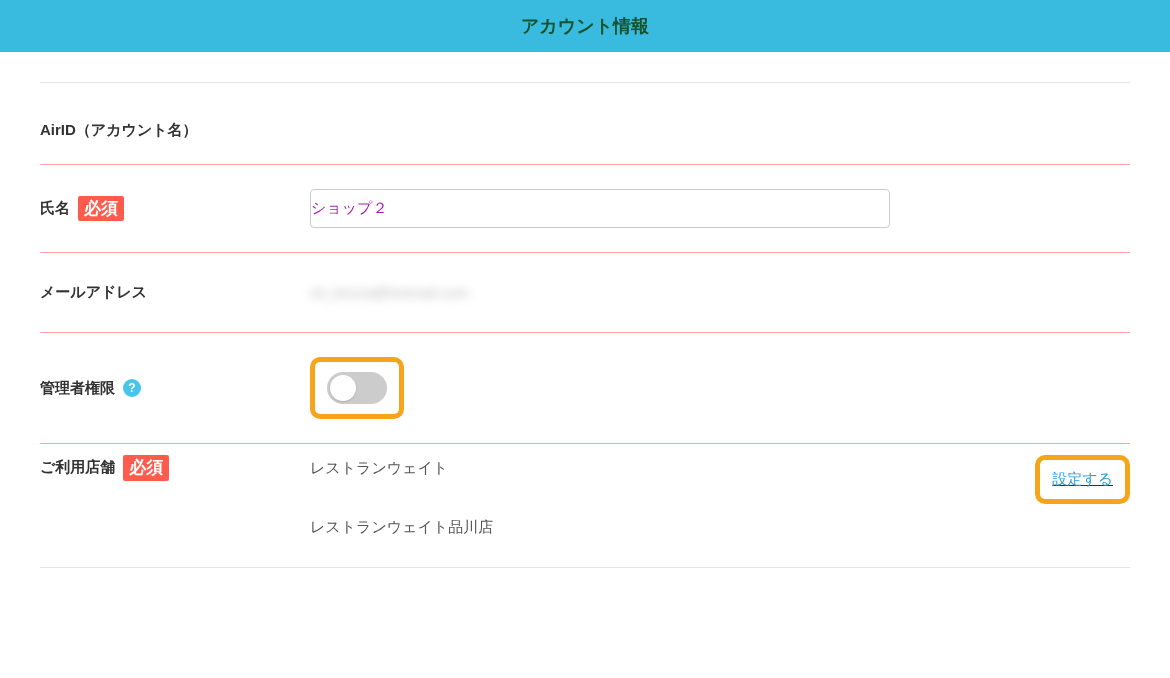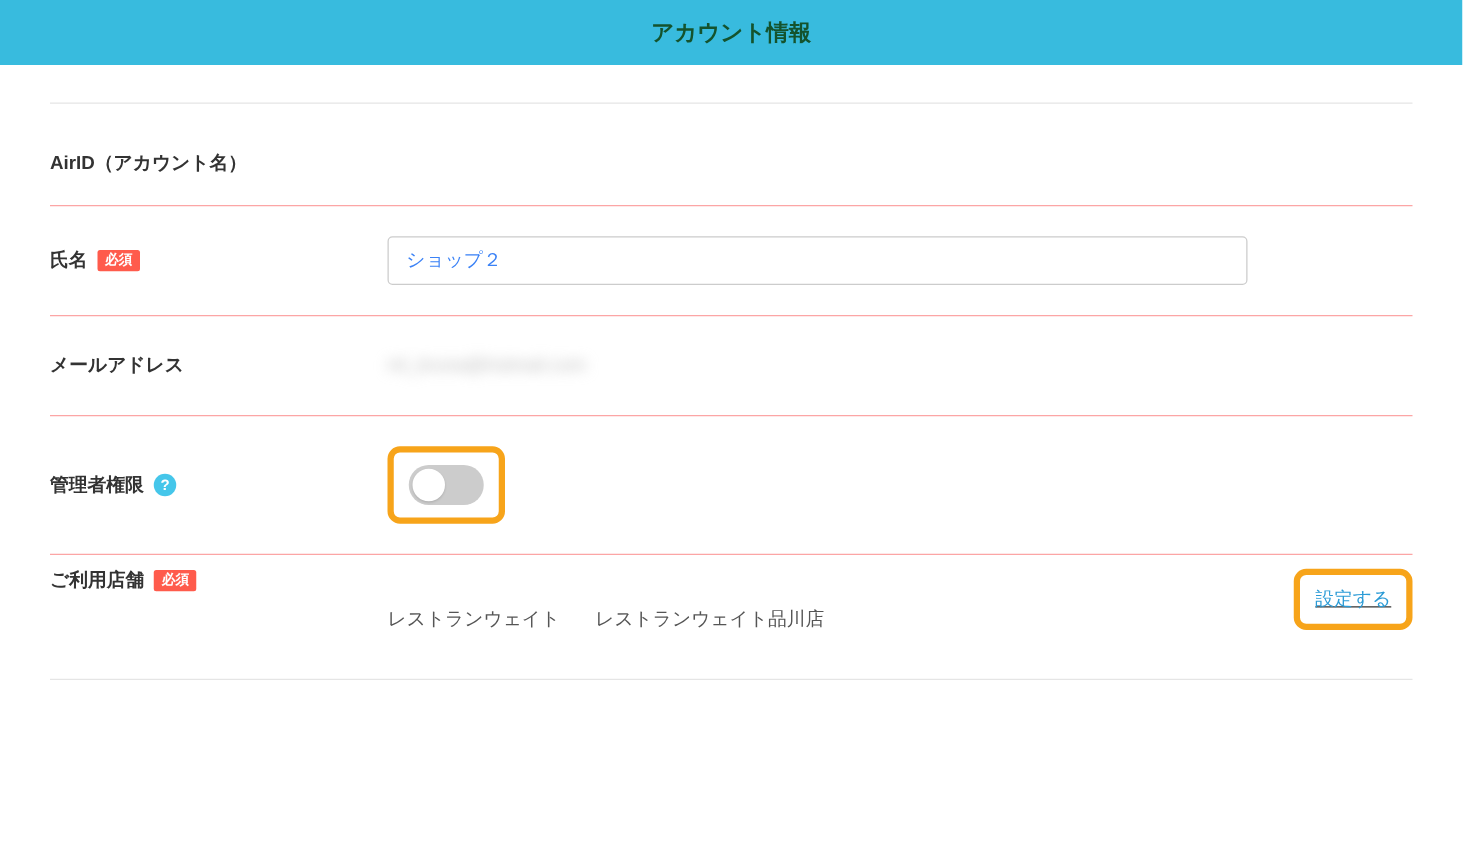--- a/index.html
+++ b/index.html
@@ -54,45 +54,45 @@
     }
     .action-col {
       display: flex;
       align-items: center;
       text-decoration: underline;
     }
     .badge-required {
       display: inline-block;
       background: #ff5b4c;
       color: #fff;
-      font-size: 11px;
+      font-size: 17px;
       font-weight: bold;
       padding: 1px 6px;
       border-radius: 2px;
       line-height: 1.4;
     }
     .help-icon {
       display: inline-flex;
       align-items: center;
       justify-content: center;
       width: 18px;
       height: 18px;
       background: #45c6ea;
       color: #fff;
       font-weight: bold;
       font-size: 12px;
       border-radius: 50%;
     }
     .text-input {
-      width: 688px;
-      padding: 10px 14px;
+      width: 580px;
+      padding: 10px 0;
       font-size: 15px;
       border: 1px solid #ccc;
       border-radius: 4px;
-      color: #3b82f6;
+      color: #a21caf;
     }
     .blurred-email {
       color: #bbb;
       filter: blur(5px);
       font-size: 15px;
     }
     .toggle {
       position: relative;
       width: 60px;
       height: 32px;
@@ -123,26 +123,25 @@
       cursor: pointer;
     }
     .store-row {
       align-items: flex-start;
       padding-top: 11px;
       padding-bottom: 10px;
     }
     .store-list {
       flex: 1;
       display: flex;
-      flex-direction: row;
-      gap: 28px;
+      flex-direction: column;
+      gap: 40px;
       padding-top: 4px;
       font-size: 15px;
       color: #555;
-      margin-top: 27px;
     }
     .bottom-divider {
       border-top: 1px solid #e5e5e5;
       margin-top: 20px;
     }
     .spacer-top { height: 30px; }
   </style>
 </head>
 <body>
 

